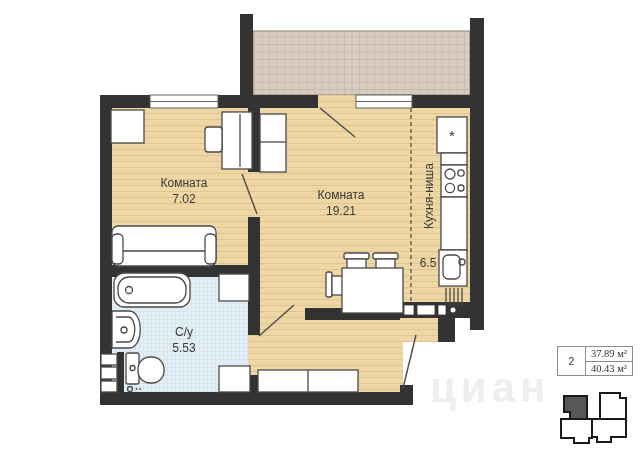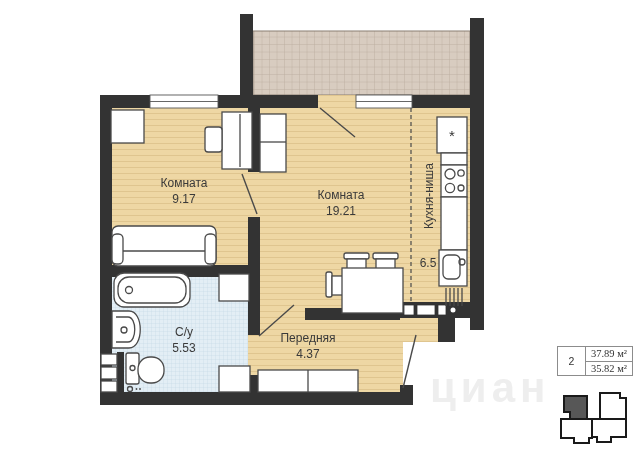--- a/index.html
+++ b/index.html
@@ -180,48 +180,44 @@
           <rect x="258" y="370" width="100" height="22"></rect>
           <path d="M308,370 V392" fill="none"></path>
         </g>
     </g>
 
     <text x="452" y="141" font-size="15" text-anchor="middle" fill="#333" font-family="Liberation Sans, sans-serif">*</text>
   </svg>
 
   <div class="lbl" style="left:184px;top:191px">
     <div>Комната</div>
-    <div>9.17</div>
+    <div>7.02</div>
   </div>
   <div class="lbl" style="left:341px;top:203px">
     <div>Комната</div>
     <div>19.21</div>
   </div>
   <div class="lbl rot" style="left:429px;top:196px">
     <div>Кухня-ниша</div>
   </div>
   <div class="lbl" style="left:428px;top:263px">
     <div>6.5</div>
   </div>
   <div class="lbl" style="left:184px;top:340px">
     <div>С/у</div>
     <div>5.53</div>
-  </div>
-  <div class="lbl" style="left:308px;top:346px">
-    <div>Передняя</div>
-    <div>4.37</div>
   </div>
 
   <div class="watermark">циан</div>
 
   <div class="info">
     <div class="info-left">2</div>
     <div class="info-right">
       <div class="info-cell">37.89 м²</div>
-      <div class="info-cell b-top">35.82 м²</div>
+      <div class="info-cell b-top">40.43 м²</div>
     </div>
   </div>
 
   <svg class="miniplan" width="70" height="56" viewBox="0 0 70 56">
     <g stroke="#1a1a1a" stroke-width="2" stroke-linejoin="miter">
       <path d="M4,6 h23 v23 h-17 v-7 h-6 z" fill="#575757"></path>
       <path d="M40,3 h20 v5 h6 v21 h-26 z" fill="#ffffff"></path>
       <path d="M1,29 h31 v19 h-3 v5 h-15 v-5 h-13 z" fill="#ffffff"></path>
       <path d="M32,29 h34 v18 h-15 v5 h-14 v-5 h-5 z" fill="#ffffff"></path>
     </g>

